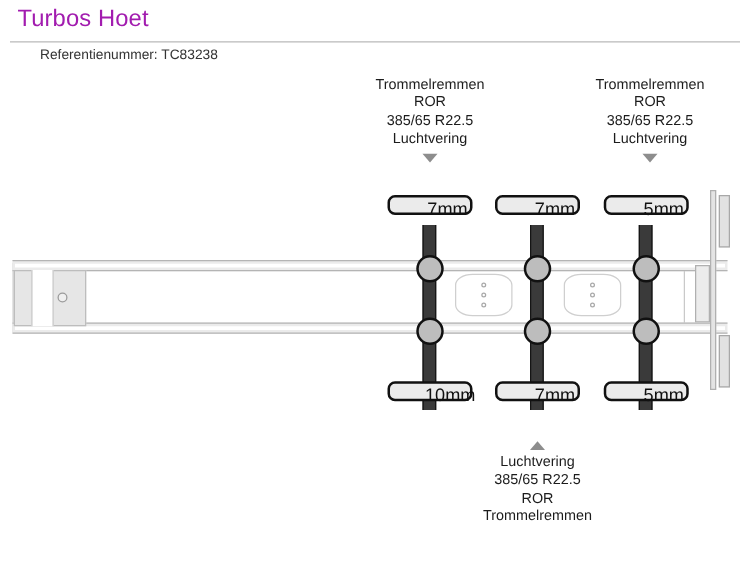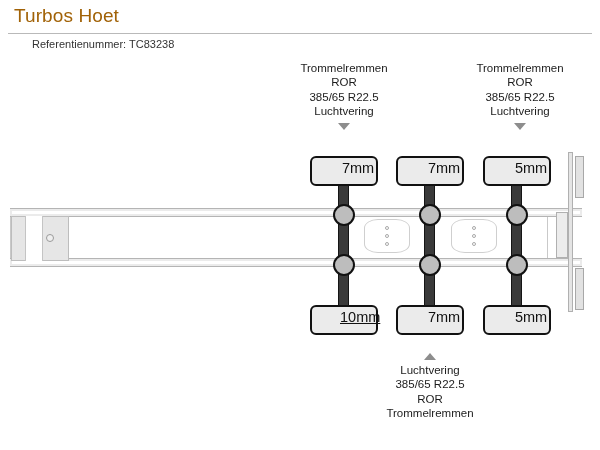--- a/index.html
+++ b/index.html
@@ -23,21 +23,21 @@
     left: 0; top: 0;
     width: 600px;
     height: 56px;
   }
   #page-title {
     position: absolute;
     left: 14px;
     top: 5px;
     font-size: 19px;
     font-weight: 400;
-    color: #a16207;
+    color: #a21caf;
     letter-spacing: 0.1px;
     white-space: nowrap;
   }
   #title-divider {
     position: absolute;
     left: 8px;
     top: 33px;
     width: 584px;
     height: 1px;
     background: #b9b9b9;
@@ -81,21 +81,21 @@
     border-top: 7px solid #8d8d8d;
   }
   .caret-up {
     border-bottom: 7px solid #8d8d8d;
   }
 
   
   .depth-box {
     position: absolute;
     width: 68px;
-    height: 30px;
+    height: 16px;
     box-sizing: border-box;
     border: 2px solid #111111;
     border-radius: 6px;
     background: #ebebeb;
     color: #111111;
     font-size: 14.5px;
     line-height: 20px;
     text-align: center;
     font-weight: 400;
     z-index: 7;
@@ -280,21 +280,21 @@
   <div class="hub" style="left:333px; top:198px;"></div>
 
   <div class="axle-bar" style="left:424px; top:124px; height:148px;"></div>
   <div class="hub" style="left:419px; top:148px;"></div>
   <div class="hub" style="left:419px; top:198px;"></div>
 
   <div class="axle-bar" style="left:511px; top:124px; height:148px;"></div>
   <div class="hub" style="left:506px; top:148px;"></div>
   <div class="hub" style="left:506px; top:198px;"></div>
 
-  <div class="depth-box" style="left:310px; top:249px;text-decoration:underline;">10mm</div>
+  <div class="depth-box" style="left:310px; top:249px;">10mm</div>
   <div class="depth-box" style="left:396px; top:249px;">7mm</div>
   <div class="depth-box" style="left:483px; top:249px;">5mm</div>
 
   <div class="caret caret-up" style="left:424px; top:297px;"></div>
   <div class="annot" style="left:330px; top:307px; width:200px;">
     <span class="annot-line">Luchtvering</span>
     <span class="annot-line">385/65 R22.5</span>
     <span class="annot-line">ROR</span>
     <span class="annot-line">Trommelremmen</span>
   </div>

